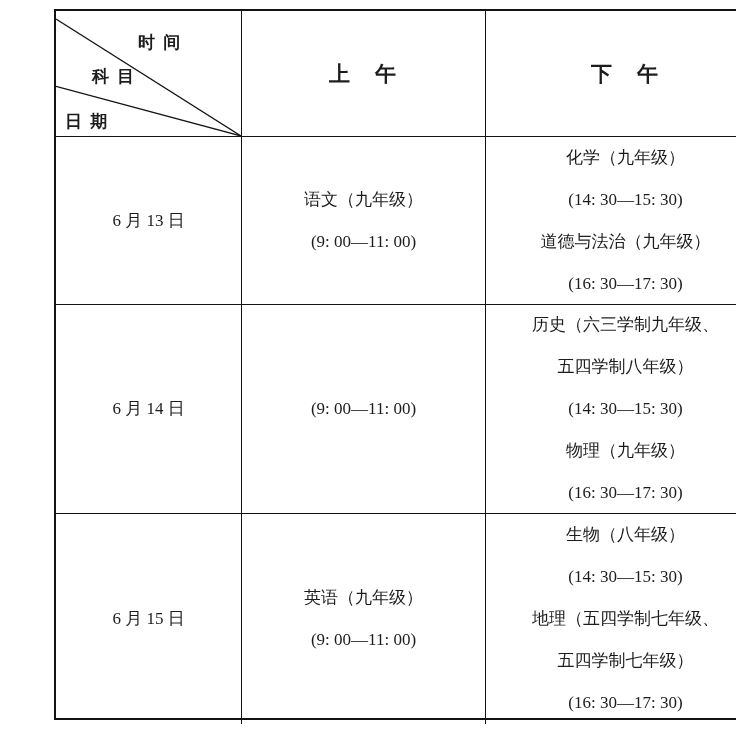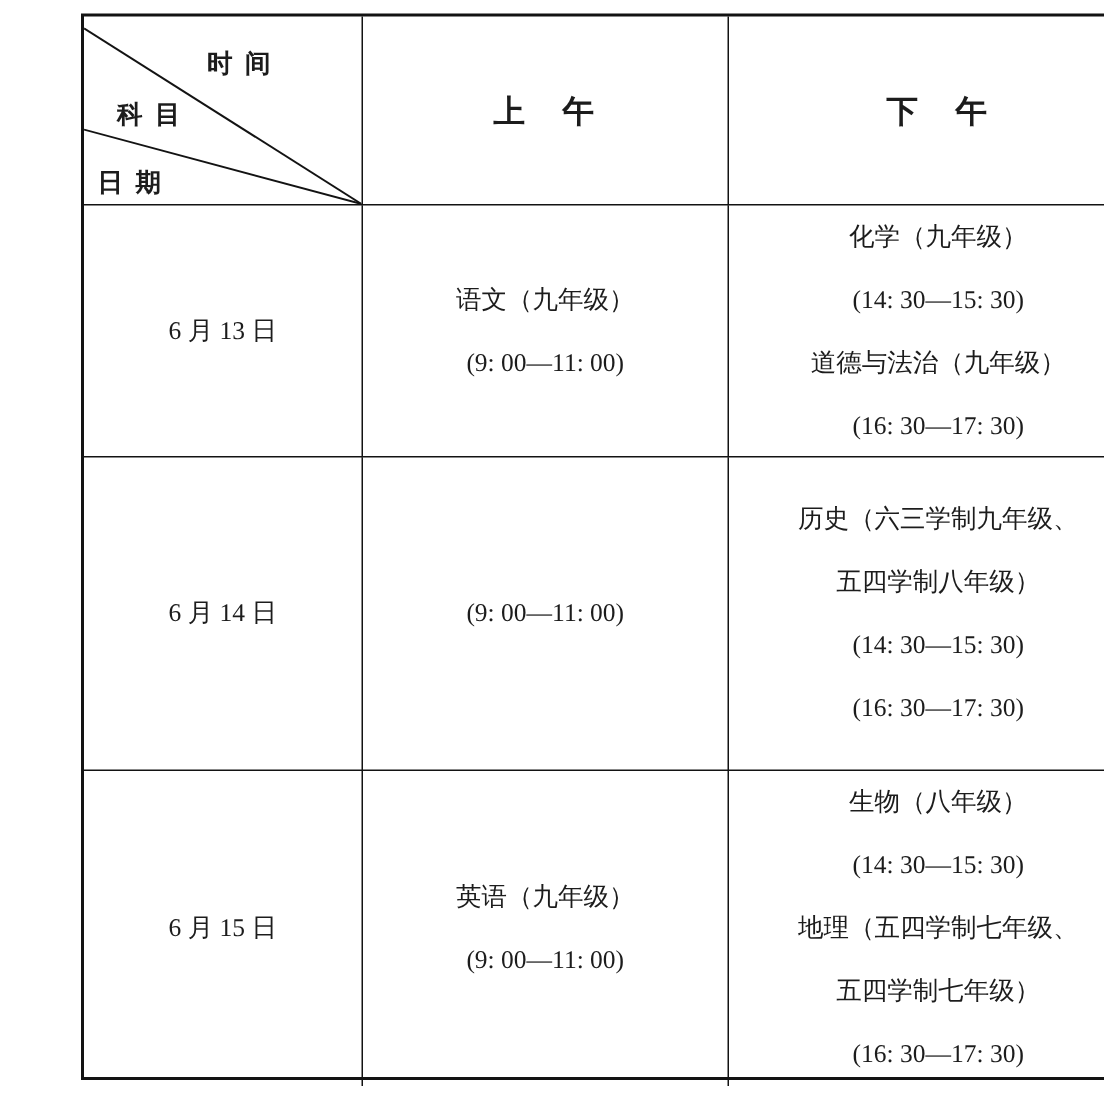--- a/index.html
+++ b/index.html
@@ -70,21 +70,21 @@
   }
   .corner-label {
     position: absolute;
     font-weight: bold;
     font-size: 17px;
     line-height: 20px;
     letter-spacing: 2px;
     white-space: nowrap;
   }
   .corner-label.time    { left: 82px; top: 22px; }
-  .corner-label.subject { left: 22px; top: 56px; }
+  .corner-label.subject { left: 36px; top: 56px; }
   .corner-label.date    { left: 9px;  top: 101px; }
 </style>
 </head>
 <body>
 
 <div class="page">
   <div class="exam-table">
 
     <div class="corner-cell">
       <svg viewBox="0 0 186 126" preserveAspectRatio="none">
@@ -111,20 +111,21 @@
     </div>
 
     <div class="cell date-cell">6 月 14 日</div>
     <div class="cell">
       <div class="line">(9: 00—11: 00)</div>
     </div>
     <div class="cell last-col">
       <div class="line">历史（六三学制九年级、</div>
       <div class="line">五四学制八年级）</div>
       <div class="line">(14: 30—15: 30)</div>
+      <div class="line">物理（九年级）</div>
       <div class="line">(16: 30—17: 30)</div>
     </div>
 
     <div class="cell date-cell last-row">6 月 15 日</div>
     <div class="cell last-row">
       <div class="line">英语（九年级）</div>
       <div class="line">(9: 00—11: 00)</div>
     </div>
     <div class="cell last-col last-row">
       <div class="line">生物（八年级）</div>

